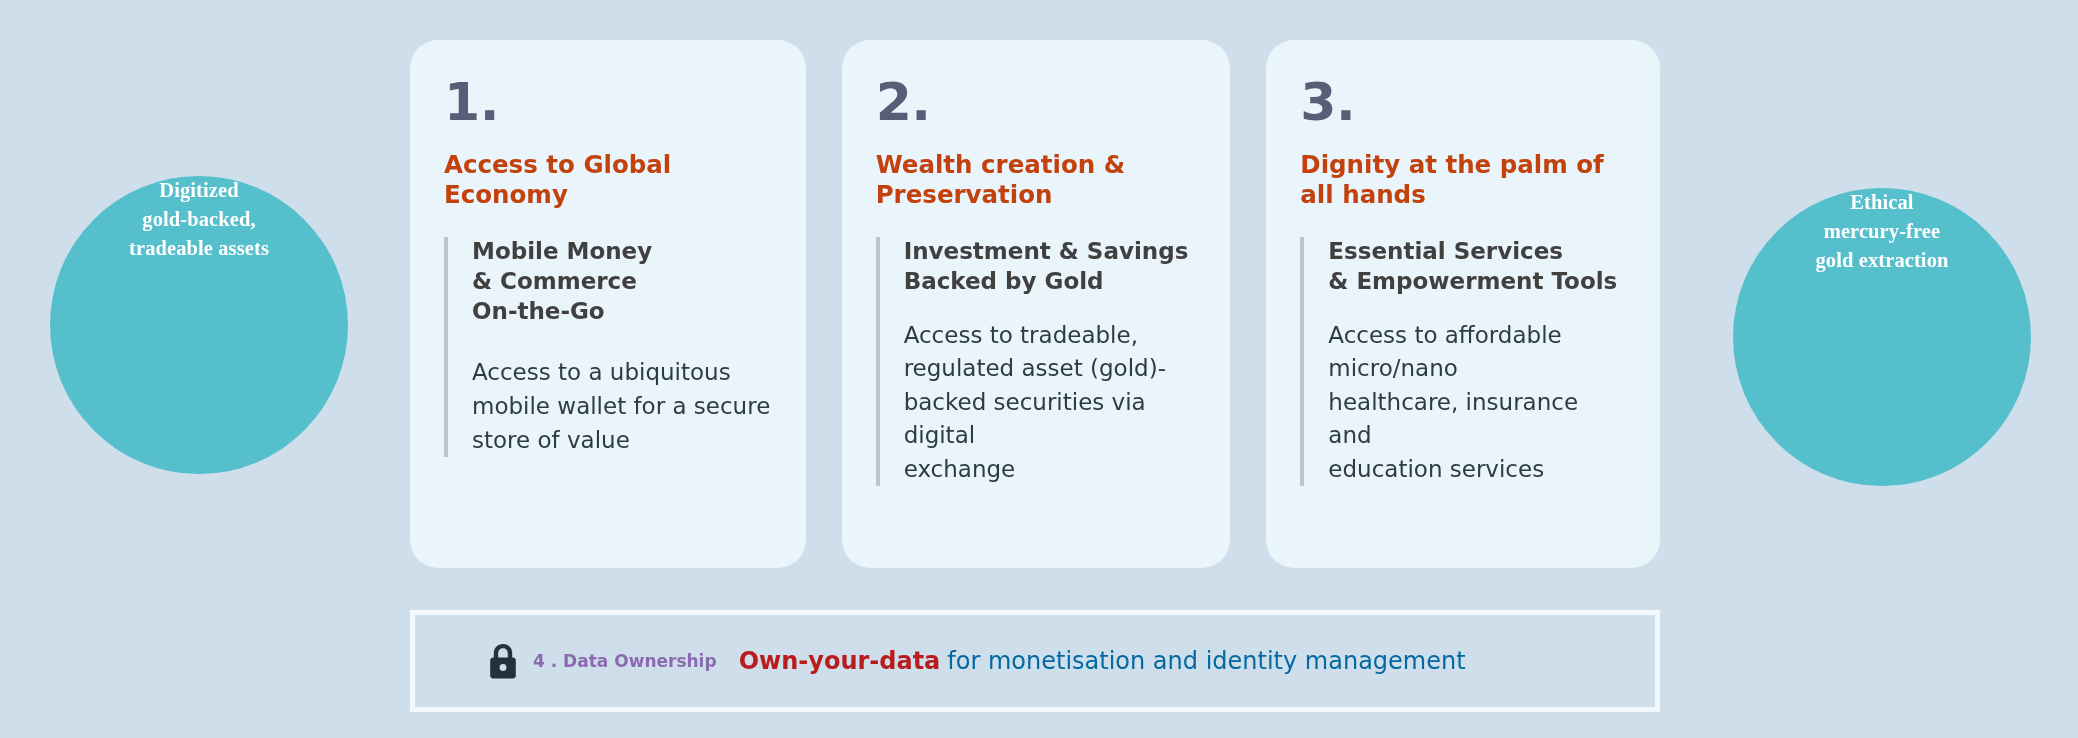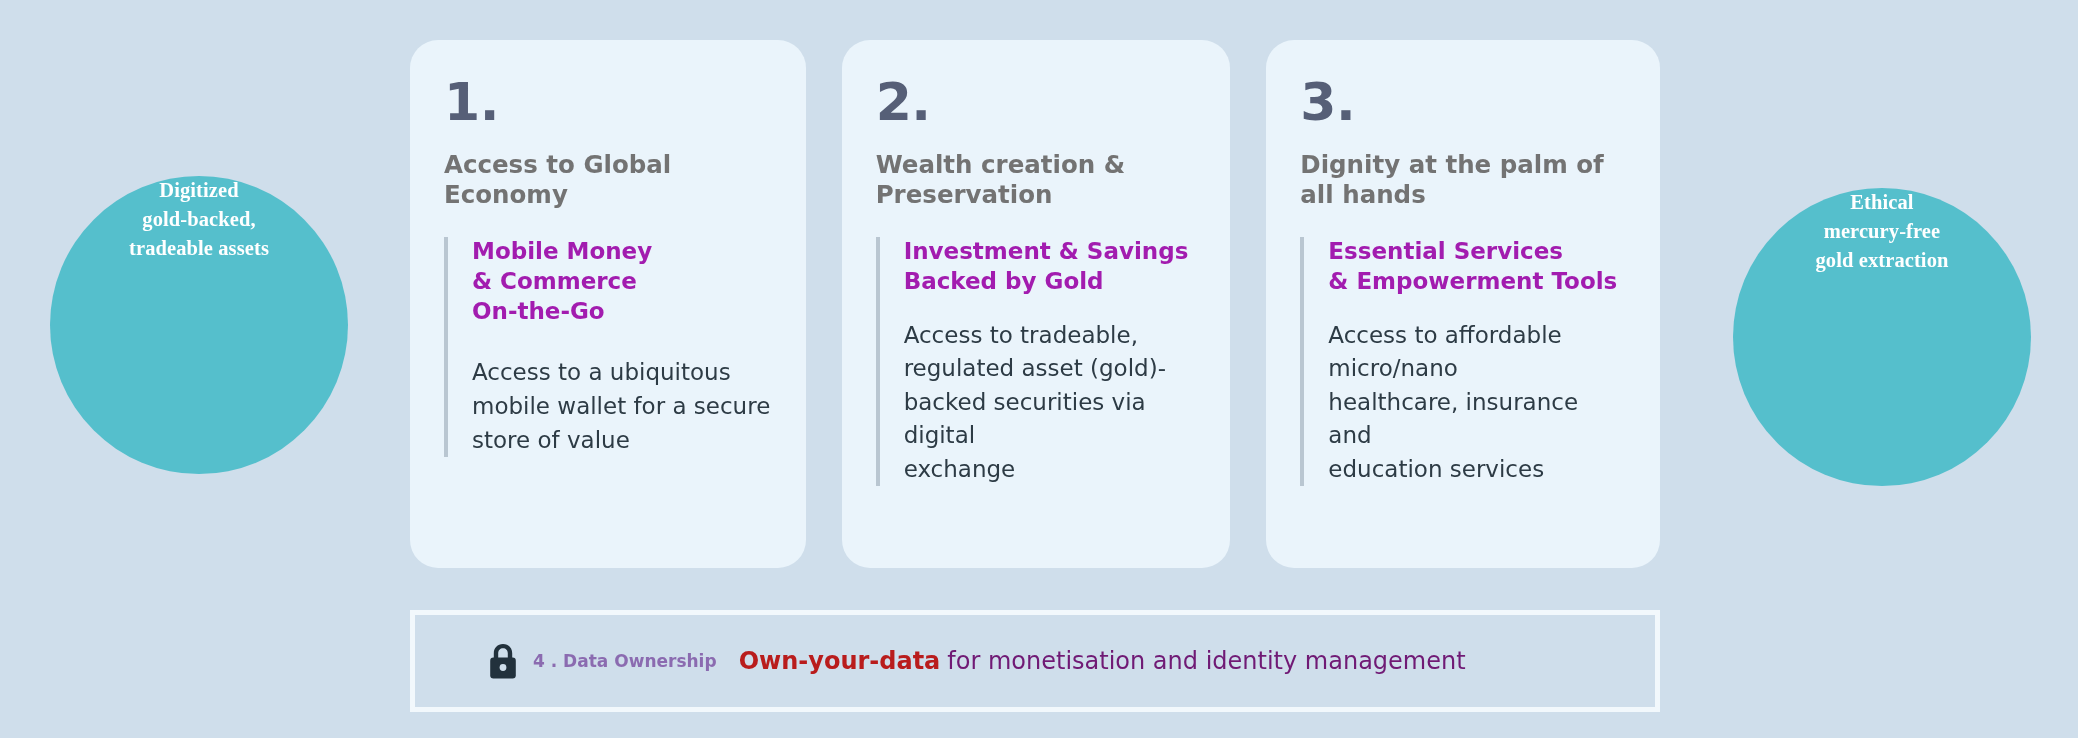--- a/index.html
+++ b/index.html
@@ -66,35 +66,35 @@
   .card-number {
     color: #565f77;
     font-size: 52px;
     font-weight: bold;
     line-height: 1;
     letter-spacing: -0.5px;
     margin-bottom: 22px;
   }
 
   .card-subtitle {
-    color: #737373;
+    color: #c2410c;
     font-size: 24.5px;
     font-weight: bold;
     line-height: 1.24;
     white-space: pre-line;
     margin-bottom: 26px;
   }
 
   .card-detail {
     border-left: 4px solid #b9c6d1;
     padding-left: 24px;
   }
 
   .detail-heading {
-    color: #a21caf;
+    color: #404040;
     font-size: 23px;
     font-weight: bold;
     line-height: 1.3;
     white-space: pre-line;
     margin-bottom: 30px;
   }
 
   .detail-body {
     color: #2d3b45;
     font-size: 23px;
@@ -140,21 +140,21 @@
   }
 
   .bar-strong {
     color: #b91c1c;
     font-size: 24px;
     font-weight: bold;
     white-space: nowrap;
   }
 
   .bar-rest {
-    color: #701a75;
+    color: #0369a1;
     font-size: 24px;
     font-weight: normal;
     white-space: nowrap;
     margin-left: 7px;
   }
 </style>
 </head>
 <body>
 
 <div class="circle circle-left">

